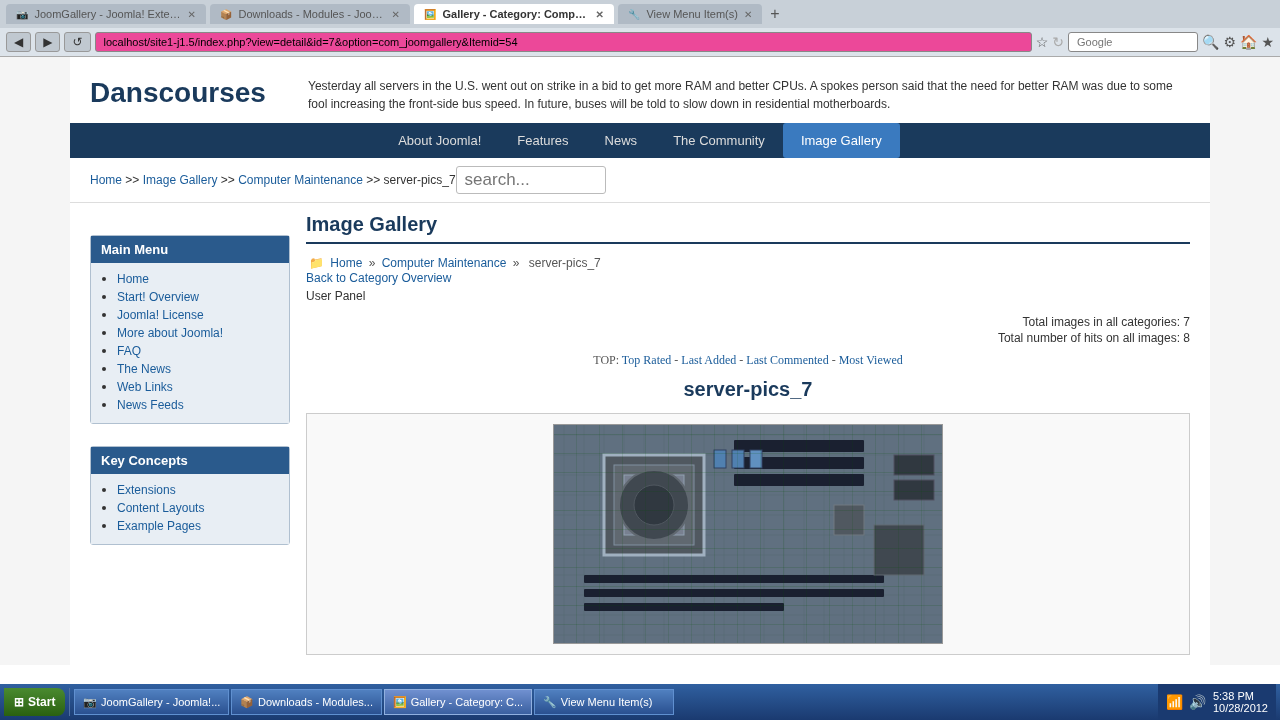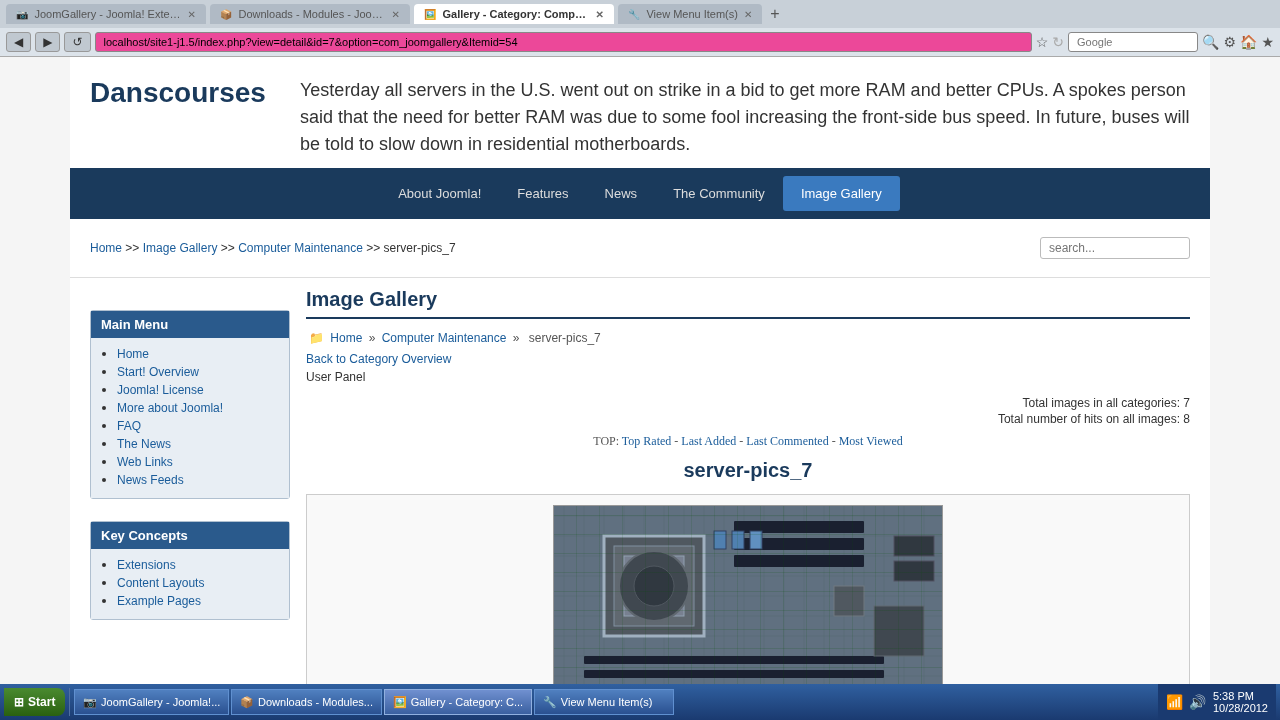--- a/index.html
+++ b/index.html
@@ -18,51 +18,51 @@
     .nav-btn:disabled { color: #aaa; }
     .address-bar { flex: 1; border: 1px solid #888; border-radius: 3px; padding: 3px 8px; font-size: 11px; background: #ec4899; }
     .search-bar { width: 130px; border: 1px solid #888; border-radius: 3px; padding: 3px 8px; font-size: 11px; background: #fff; }
     .toolbar-icon { font-size: 14px; cursor: pointer; color: #555; }
 
     
     .page-wrapper { background: #f5f5f5; width: 1280px; }
     .page-inner { background: #fff; margin: 0 auto; max-width: 1140px; min-height: 600px; }
 
     
-    .site-header { background: #fff; padding: 20px 20px 10px 20px; display: flex; align-items: flex-start; gap: 30px; }
+    .site-header { background: #fff; padding: 20px 20px 10px 20px; display: flex; align-items: flex-start; gap: 38px; }
     .site-logo { font-size: 28px; font-weight: bold; color: #1a3a5c; min-width: 180px; }
-    .header-news { font-size: 18px; color: #333; line-height: 1.5; flex: 1; }
-
-    
-    .main-nav { background: #1a3a5c; display: flex; align-items: center; justify-content: center; padding: 8px; gap: 0; }
+    .header-news { font-size: 12px; color: #333; line-height: 1.5; flex: 1; }
+
+    
+    .main-nav { background: #1a3a5c; display: flex; align-items: center; justify-content: center; padding: 0; gap: 0; }
     .nav-item { padding: 10px 18px; color: #ddd; font-size: 13px; cursor: pointer; text-decoration: none; }
     .nav-item.active { background: #3a7abf; color: #fff; border-radius: 3px; }
 
     
-    .breadcrumb-bar { padding: 18px 20px; display: flex; align-items: center; justify-content: space-between; border-bottom: 1px solid #ddd; }
+    .breadcrumb-bar { padding: 8px 20px; display: flex; align-items: center; border-bottom: 1px solid #ddd; }
     .breadcrumb { font-size: 12px; color: #333; }
     .breadcrumb a { color: #1a5c9a; text-decoration: none; }
-    .search-box { border: 1px solid #bbb; border-radius: 3px; padding: 3px 8px; font-size: 12px; width: 150px; color: #999; }
+    .search-box { border: 1px solid #bbb; border-radius: 3px; padding: 3px 8px; font-size: 17px; width: 150px; color: #999; }
 
     
     .main-layout { display: flex; padding: 10px 20px; gap: 16px; }
 
     
     .sidebar { width: 200px; flex-shrink: 0; }
     .sidebar-section { border: 1px solid #b0c0d0; border-radius: 3px; margin-bottom: 12px; margin-top: 22px; }
     .sidebar-title { background: #2a5a8c; color: #fff; padding: 6px 10px; font-size: 13px; font-weight: bold; }
     .sidebar-content { padding: 8px 10px; background: #e8eef4; }
     .sidebar-content ul { list-style: disc; padding-left: 16px; }
     .sidebar-content ul li { margin-bottom: 3px; }
     .sidebar-content ul li a { color: #1a5c9a; text-decoration: none; font-size: 12px; }
 
     
     .content-area { flex: 1; }
     .content-title { font-size: 20px; color: #1a3a5c; font-weight: bold; border-bottom: 2px solid #1a3a5c; padding-bottom: 6px; margin-bottom: 12px; }
-    .breadcrumb-trail { font-size: 12px; margin-bottom: 6px; }
+    .breadcrumb-trail { font-size: 12px; }
     .breadcrumb-trail a { color: #1a5c9a; text-decoration: none; }
     .breadcrumb-trail span { color: #555; margin: 0 3px; }
     .action-links { margin-bottom: 4px; }
     .action-links a { color: #1a5c9a; font-size: 12px; text-decoration: none; }
     .user-panel { font-size: 12px; color: #333; margin-bottom: 12px; }
 
     .stats-area { text-align: right; font-size: 12px; margin-bottom: 8px; color: #333; }
     .stats-area p { margin-bottom: 2px; }
 
     .top-links { text-align: center; font-size: 12px; margin-bottom: 10px; font-family: Liberation Serif, serif; }

